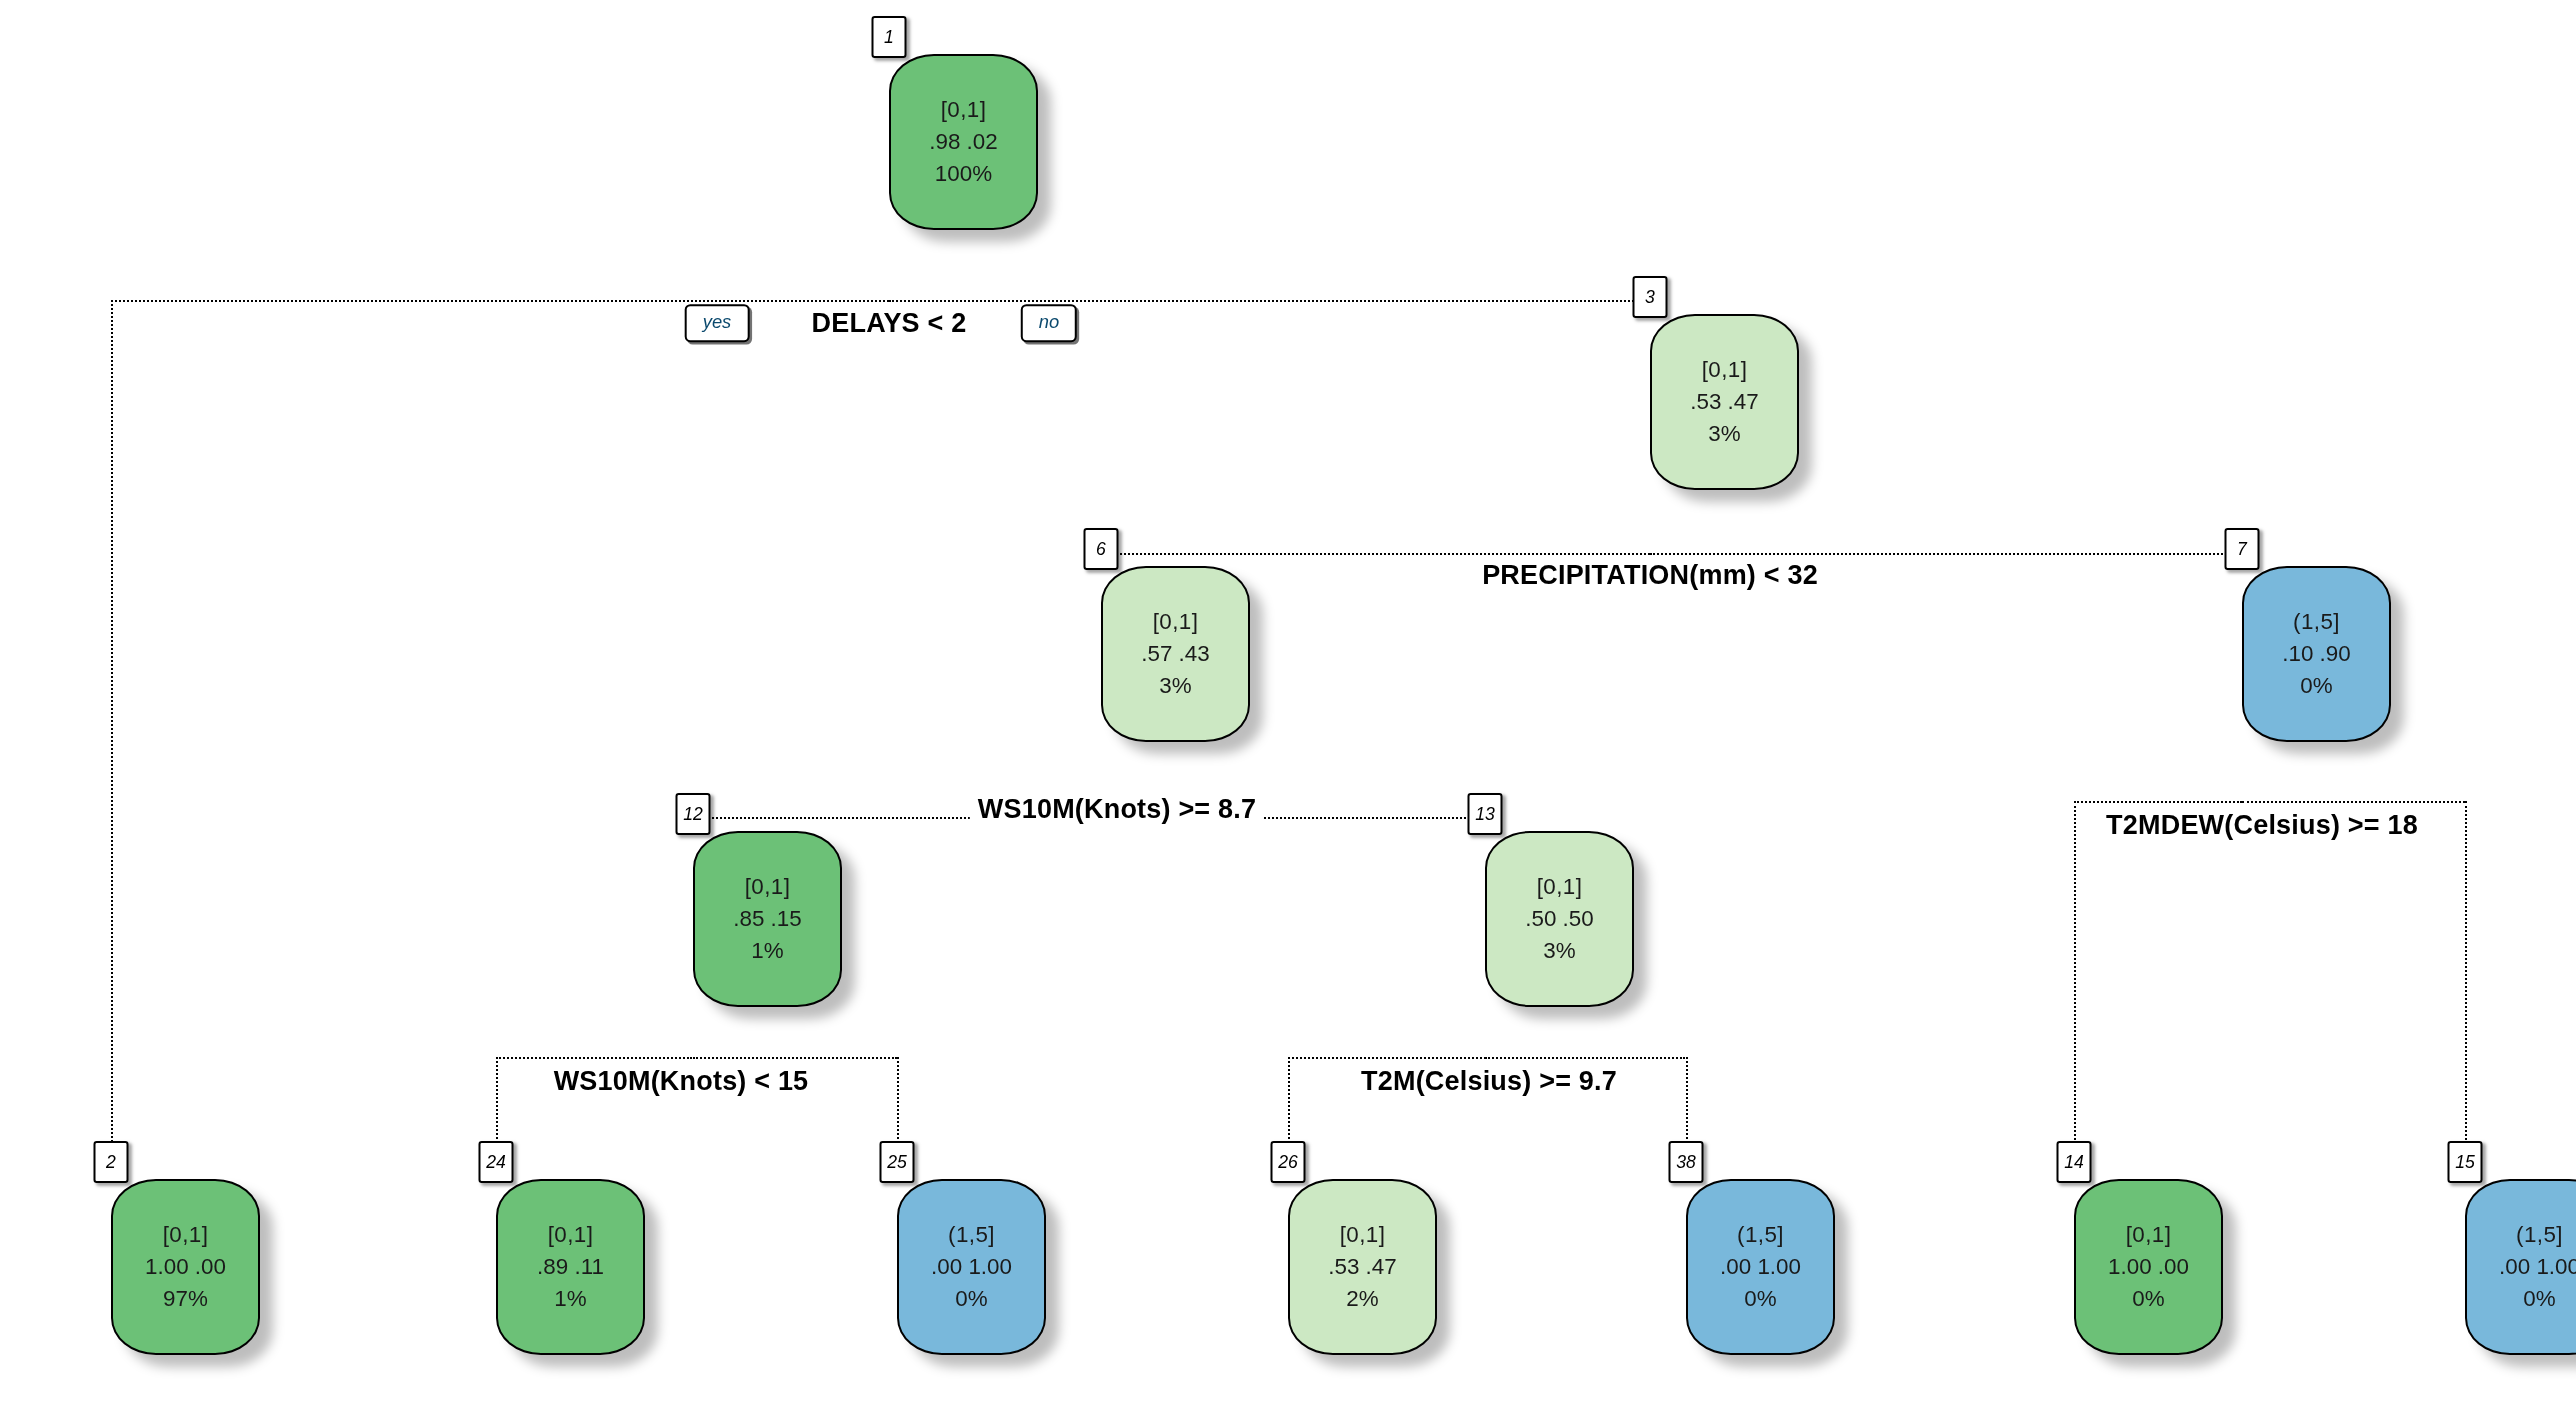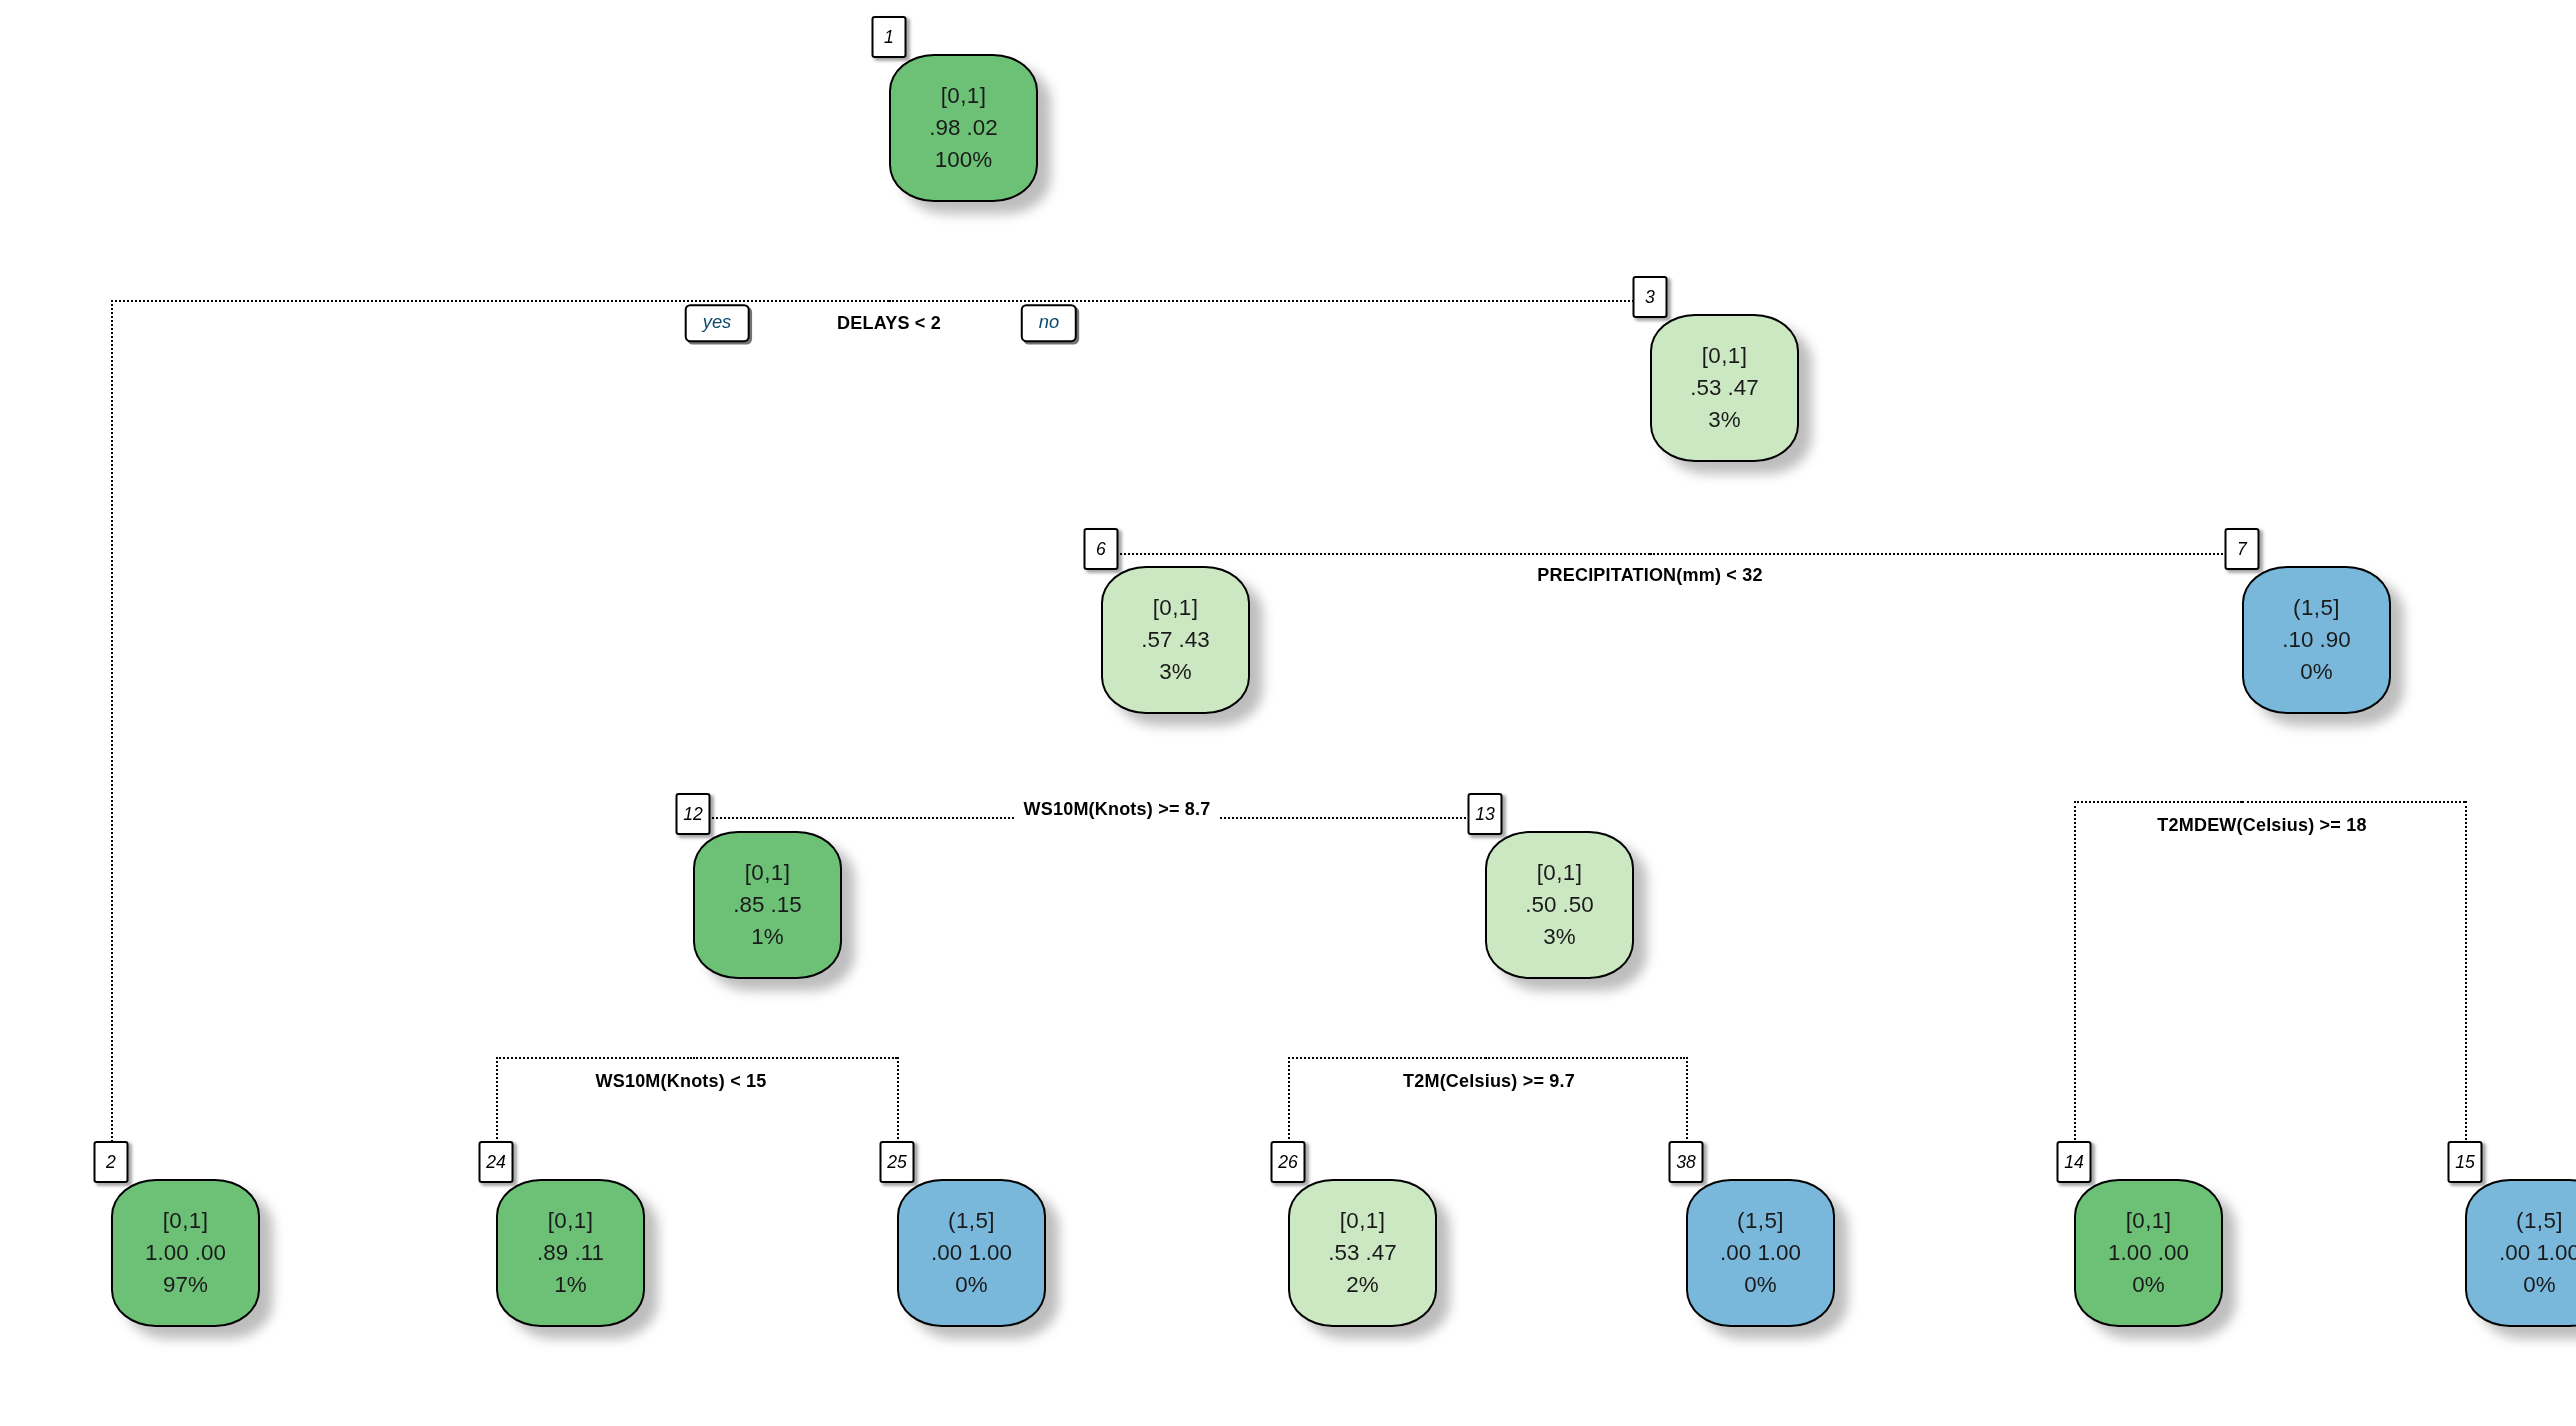--- a/index.html
+++ b/index.html
@@ -30,21 +30,21 @@
   }
   .conn-v {
     border-left: 2.4px dotted #000000;
     width: 0;
   }
 
   
   .split-label {
     position: absolute;
     transform: translate(-50%, -50%);
-    font-size: 18px;
+    font-size: 27px;
     font-weight: bold;
     color: #000000;
     white-space: nowrap;
     letter-spacing: 0.2px;
     background: #ffffff;
     padding: 0 8px;
   }
 
   
   .yesno {
@@ -84,21 +84,21 @@
     align-items: center;
     justify-content: center;
     box-sizing: border-box;
     z-index: 3;
   }
   .node-body {
     position: absolute;
     top: 38px;
     left: 0;
     width: 149px;
-    height: 148px;
+    height: 176px;
     border: 2.4px solid #000000;
     border-radius: 45px / 37px;
     box-shadow: 13px 11.2px 11.2px rgba(0,0,0,0.26);
     box-sizing: border-box;
     display: flex;
     flex-direction: column;
     align-items: center;
     justify-content: center;
     z-index: 2;
   }

